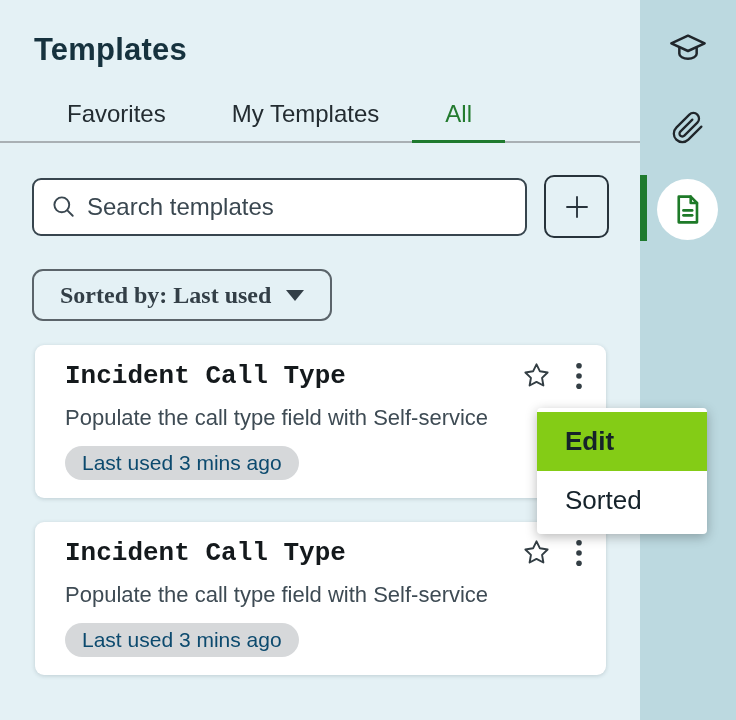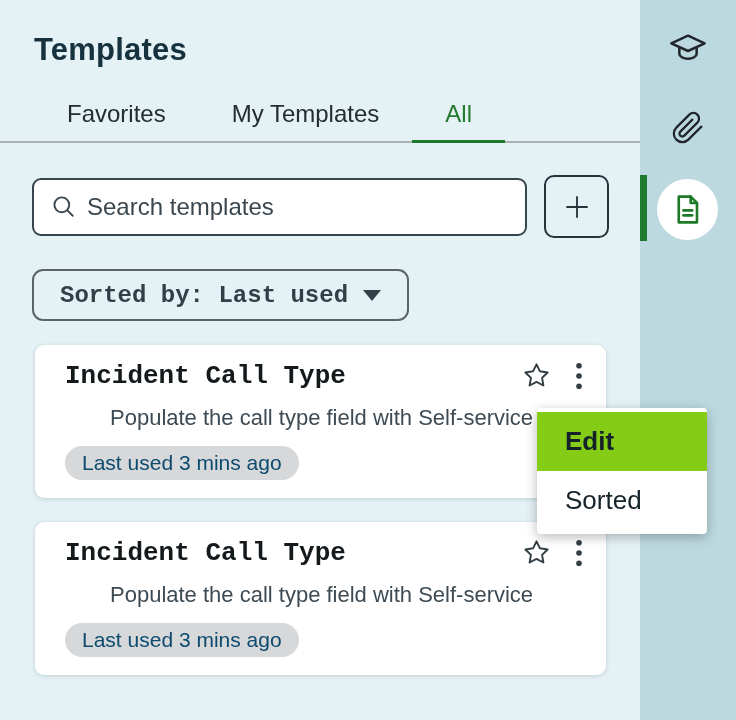--- a/index.html
+++ b/index.html
@@ -66,21 +66,21 @@
     background: transparent; cursor: pointer;
     display: flex; align-items: center; justify-content: center;
   }
 
   .sort-btn {
     margin: 31px 0 0 32px;
     height: 52px; padding: 0 26px;
     display: inline-flex; align-items: center; gap: 15px;
     background: transparent;
     border: 2px solid #5b646a; border-radius: 11px;
-    font-family: Liberation Mono, monospace; font-size: 24px; font-weight: 700;
+    font-family: Liberation Serif, serif; font-size: 24px; font-weight: 700;
     color: #333f47; cursor: pointer;
   }
   .chevron-down {
     width: 0; height: 0;
     border-left: 9px solid transparent;
     border-right: 9px solid transparent;
     border-top: 11px solid #333f47;
   }
 
   .cards { margin: 24px 0 0 35px; width: 571px; }
@@ -93,21 +93,21 @@
   .card + .card { margin-top: 24px; }
   .card-head { display: flex; align-items: center; font-family: Liberation Mono, monospace; }
   .card-title {
     flex: 1; font-size: 26px; font-weight: 700; color: #14191c;
   }
   .icon-btn {
     background: none; border: none; cursor: pointer;
     padding: 3px; display: flex; align-items: center; justify-content: center;
   }
   .kebab-btn { margin-left: 16px; }
-  .card-desc { margin-top: 12px; font-size: 22px; color: #3e4b54; margin-left: 45px; }
+  .card-desc { margin-top: 12px; font-size: 22px; color: #3e4b54; }
   .card-badge {
     display: inline-block; margin-top: 15px;
     background: #d6d8da; color: #0c4a6e;
     font-size: 21px; line-height: 1;
     padding: 6px 17px 7px; border-radius: 17px;
   }
 
   
   .context-menu {
     position: absolute; left: 537px; top: 408px;

